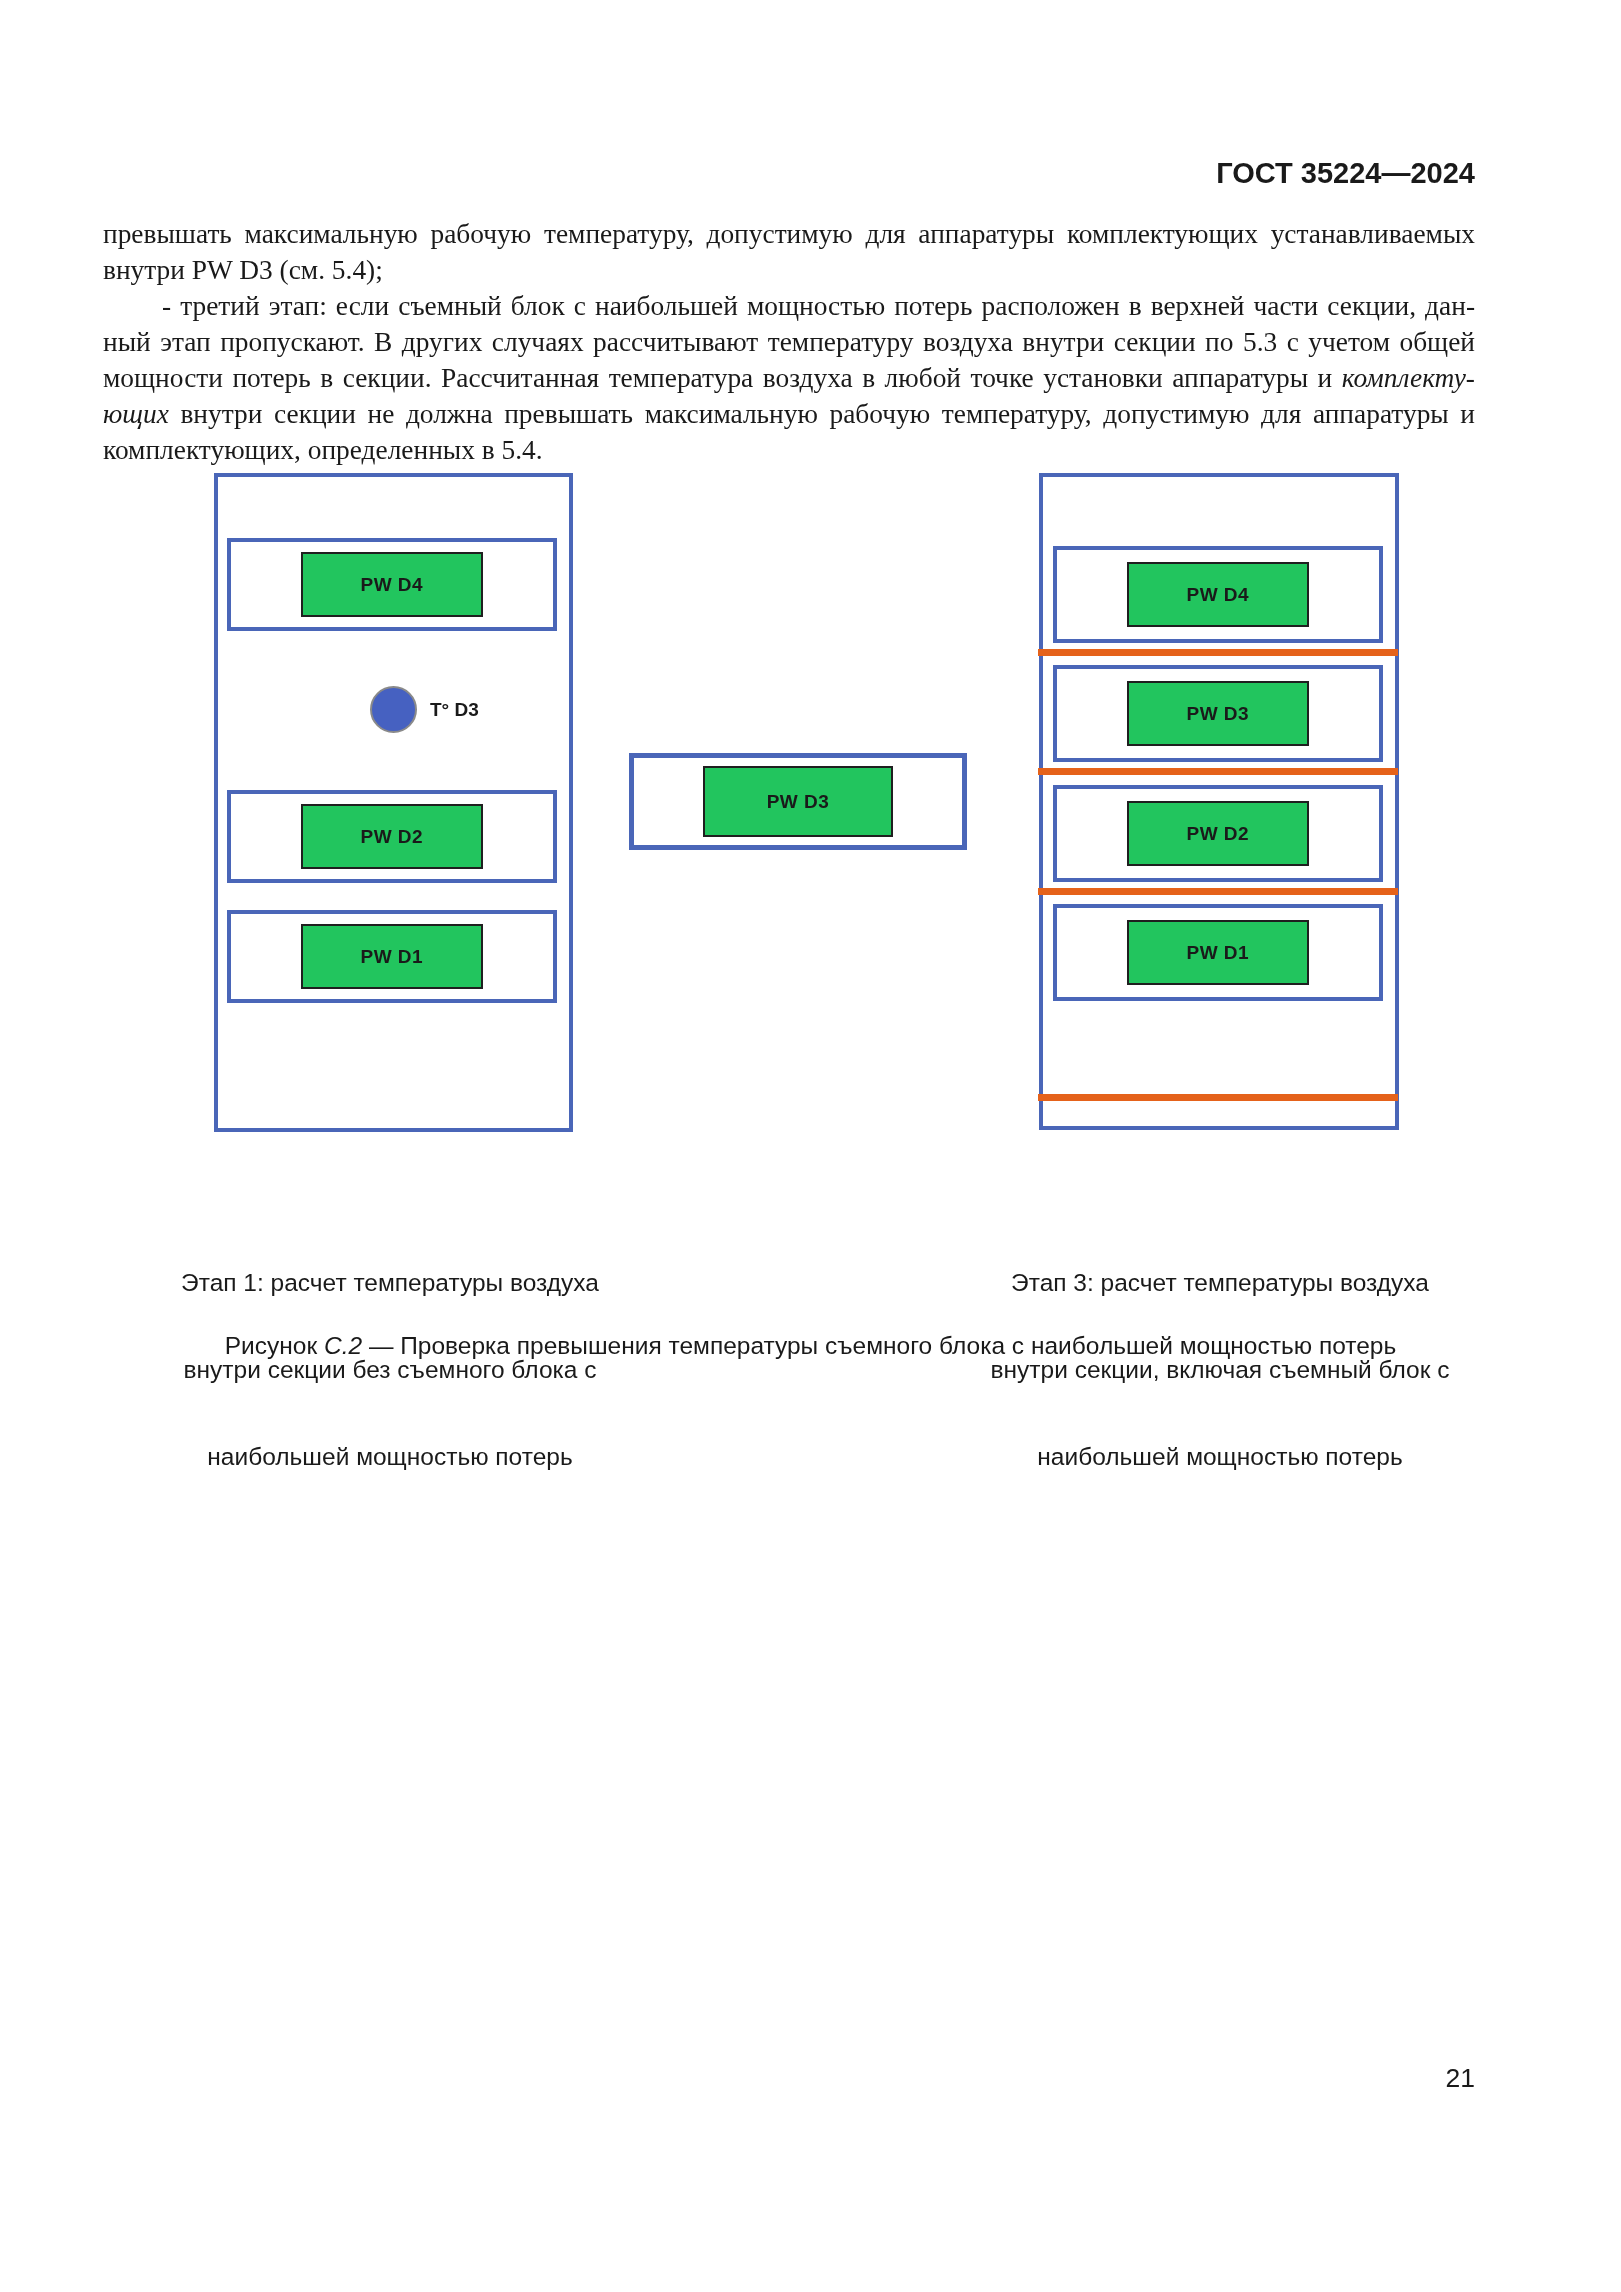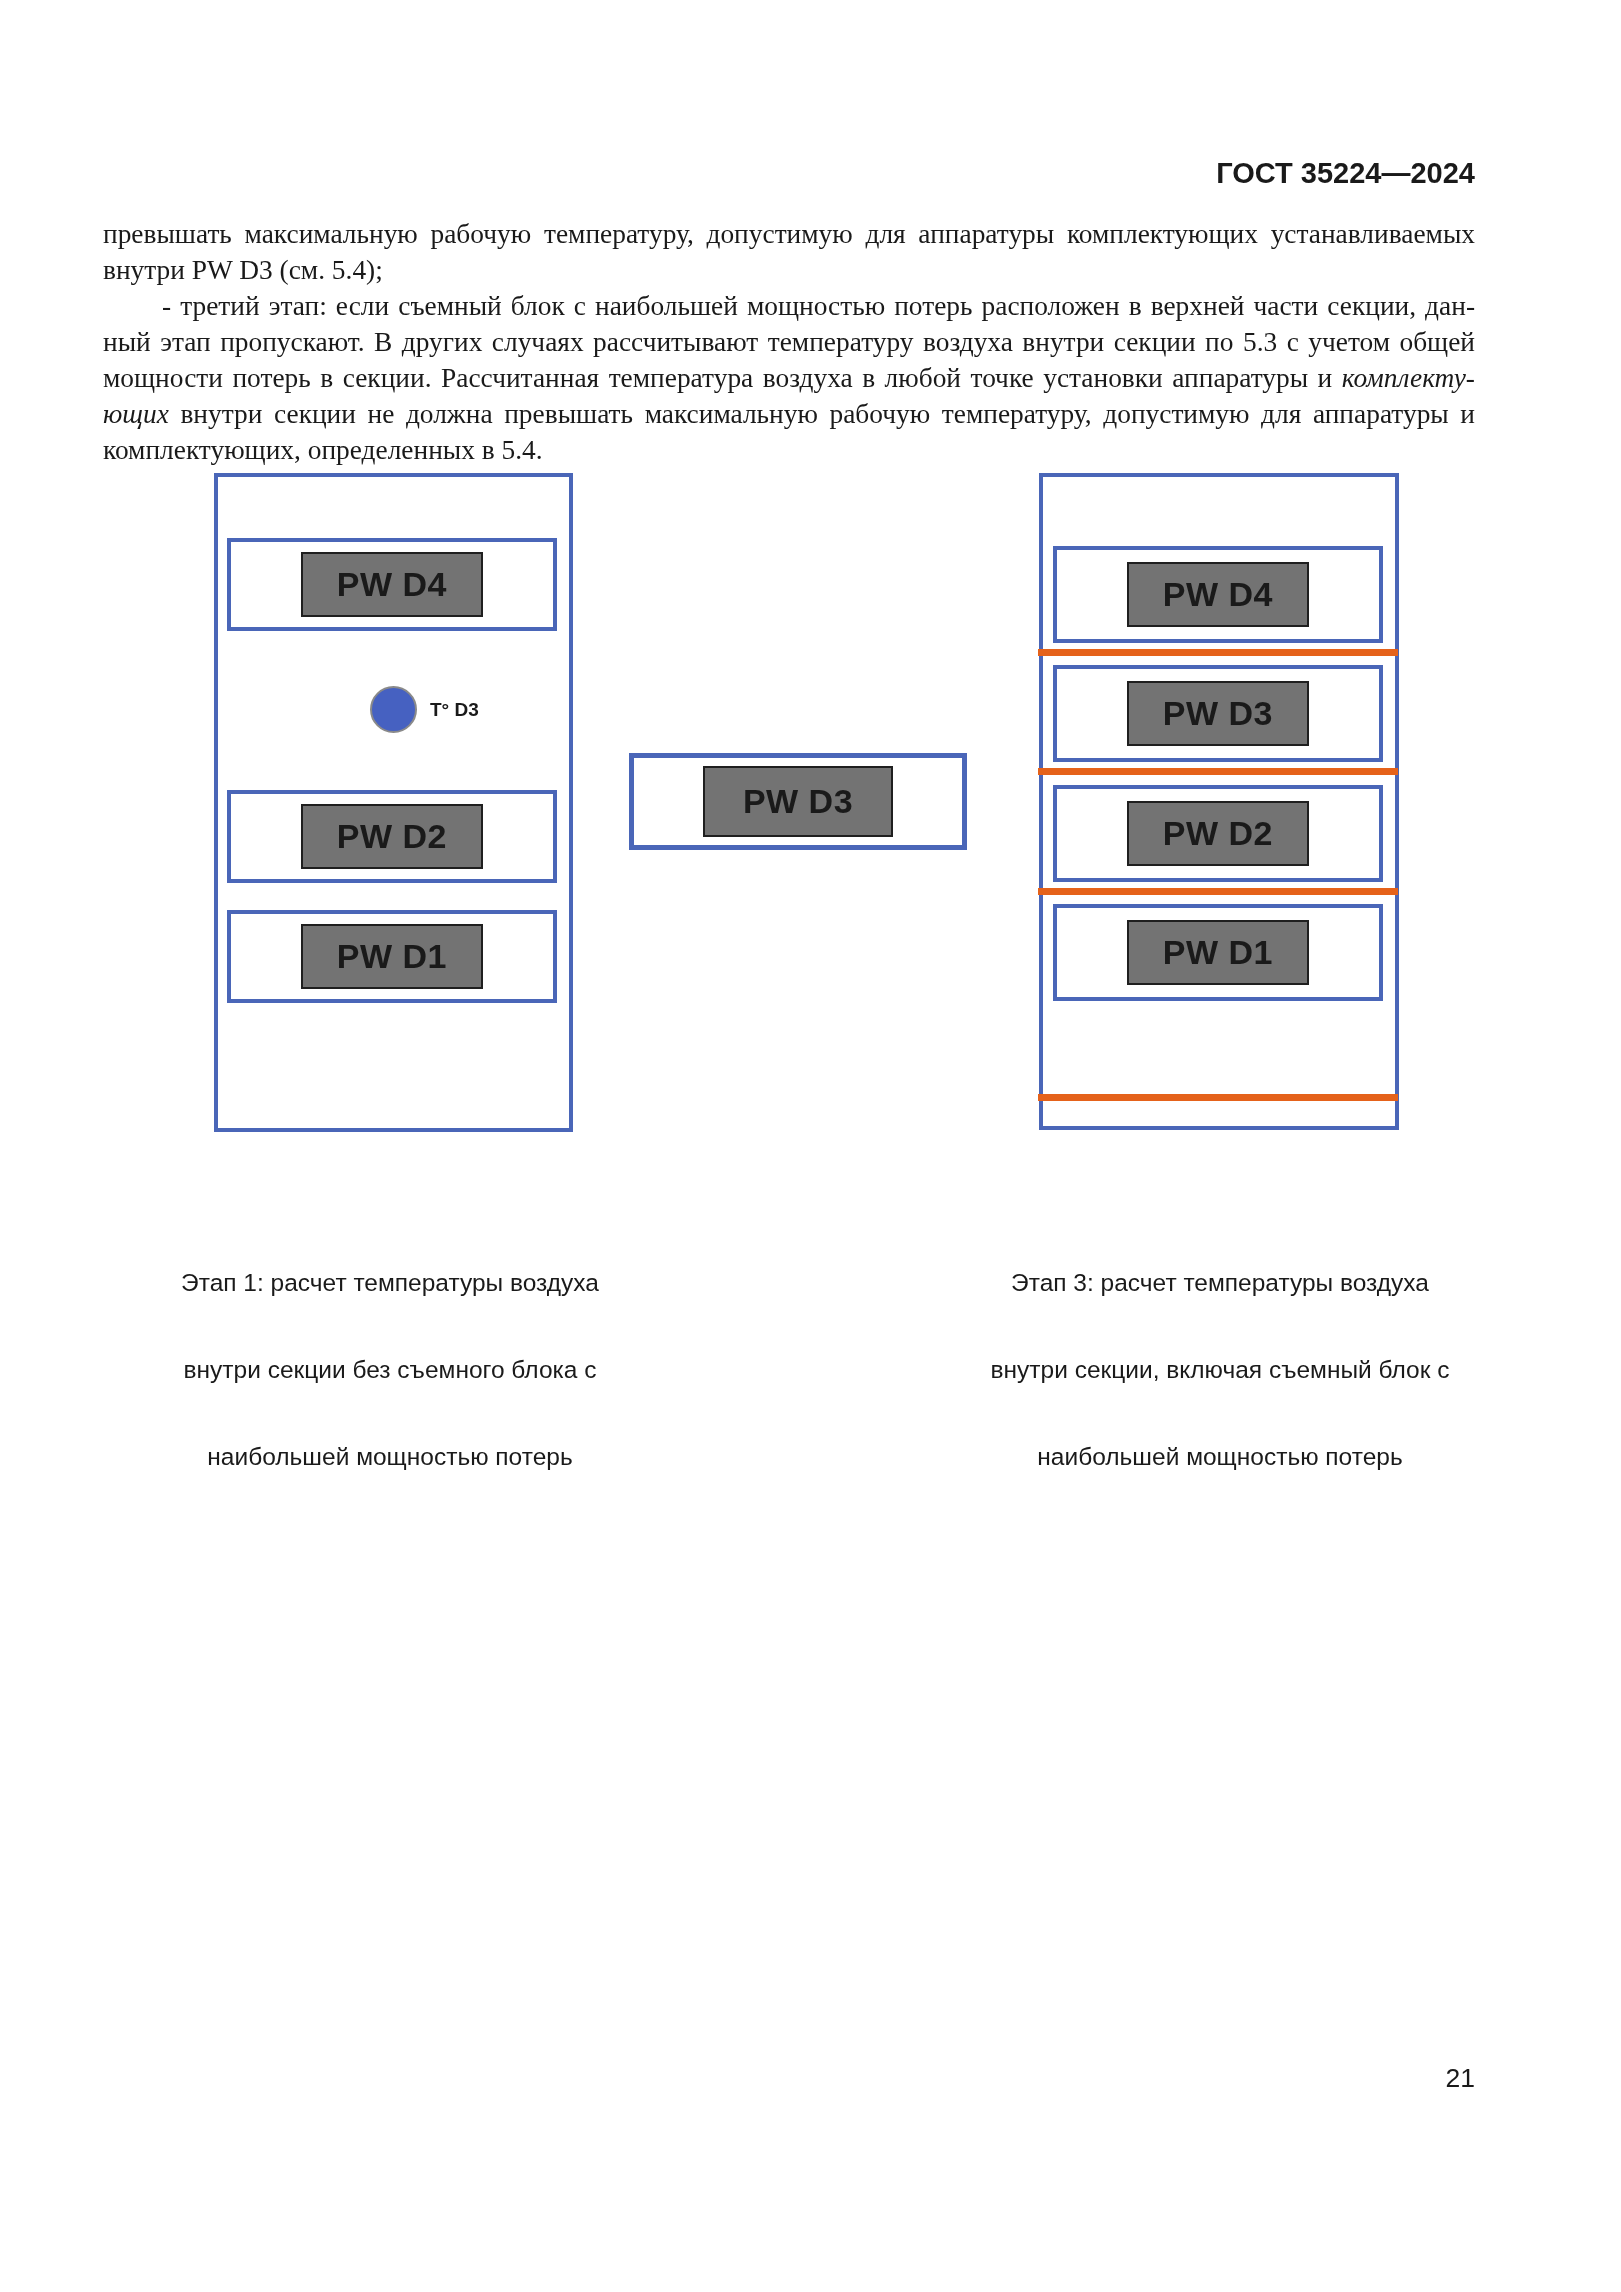--- a/index.html
+++ b/index.html
@@ -56,24 +56,24 @@
     border:4.9px solid var(--blue);
     box-sizing:border-box;
     background:#fff;
     display:flex; align-items:center; justify-content:center;
   }
   .cab-left .sect{ left:8.8px; width:330px; height:93px; }
   .cab-right .sect{ left:9.8px; width:330px; height:97px; }
   .plate{
     width:178px; height:61px;
     border:2px solid #1f1f1f;
-    background:#737373;
+    background:#22c55e;
     display:flex; align-items:center; justify-content:center;
     font-weight:bold;
-    font-size:34px;
+    font-size:19px;
     letter-spacing:0.5px;
   }
   .oline{
     position:absolute;
     left:-4.9px; width:360px; height:6.9px;
     background:var(--orange);
   }
   .sensor{
     position:absolute;
     left:152px; top:209px;
@@ -189,17 +189,20 @@
     <div>Этап 1: расчет температуры воздуха</div>
     <div>внутри секции без съемного блока с</div>
     <div>наибольшей мощностью потерь</div>
   </div>
   <div class="caption cap-3">
     <div>Этап 3: расчет температуры воздуха</div>
     <div>внутри секции, включая съемный блок с</div>
     <div>наибольшей мощностью потерь</div>
   </div>
 
+  <div class="fig-caption">
+    <span>Рисунок </span><span class="it">С.2</span><span> — Проверка превышения температуры съемного блока с наибольшей мощностью потерь</span>
+  </div>
 
   <div class="page-num">21</div>
 
 </div>
 
 
 </body></html>

